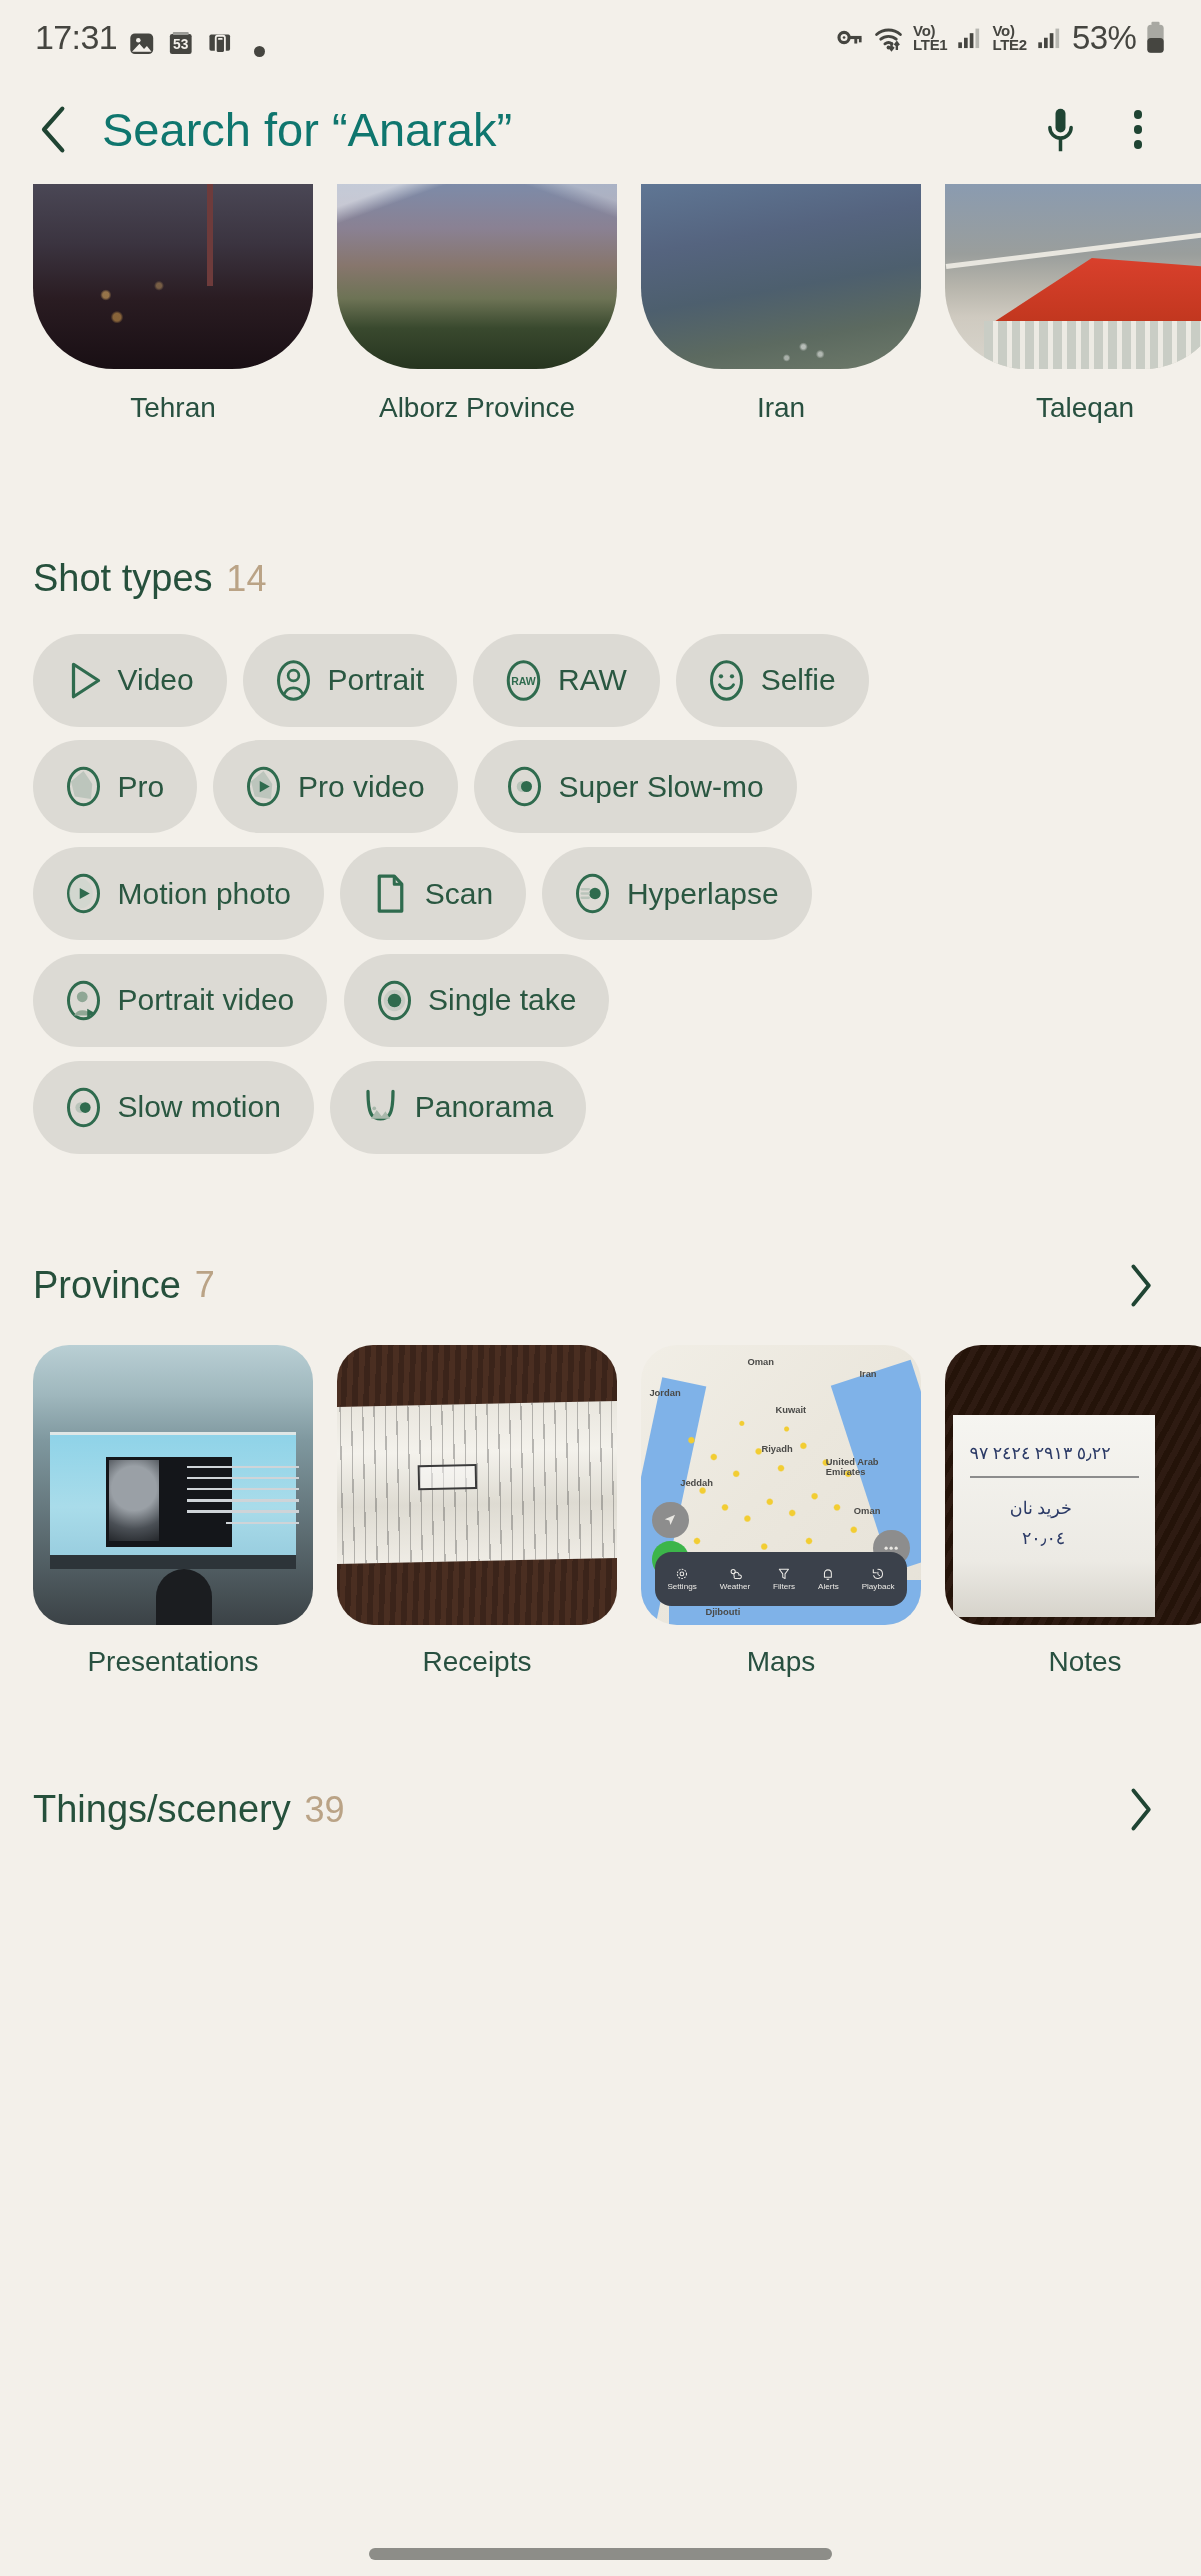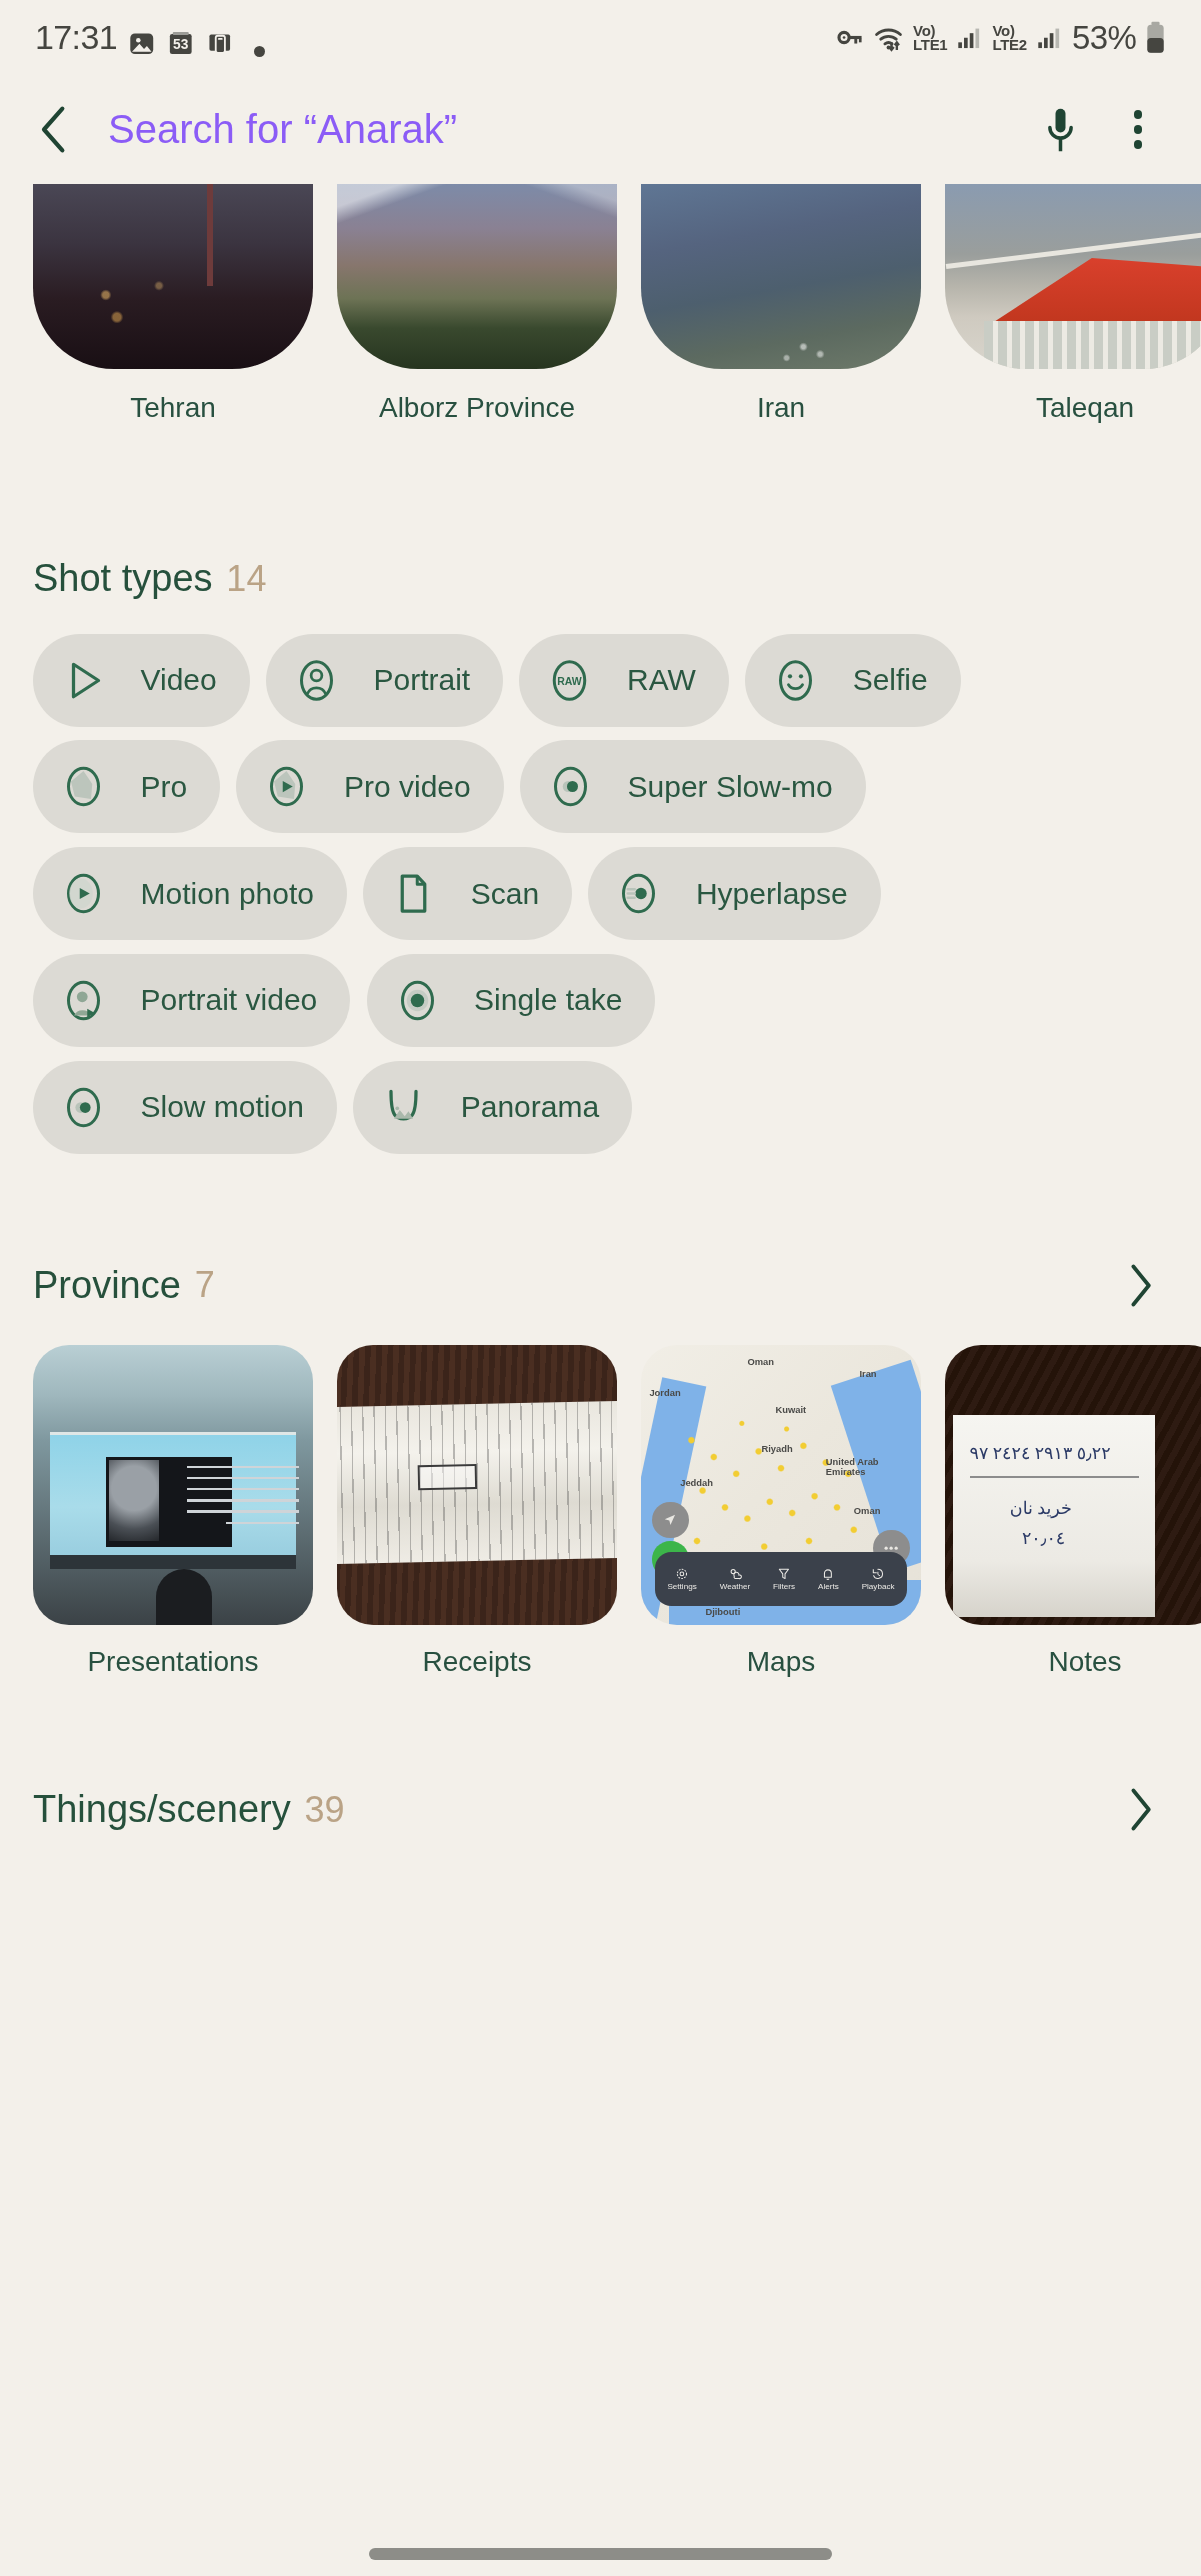--- a/index.html
+++ b/index.html
@@ -62,23 +62,23 @@
     display: flex;
     align-items: center;
     padding: 0 33px 0 25px;
   }
   .back-btn {
     width: 60px; height: 60px;
     display: flex; align-items: center; justify-content: center;
     flex-shrink: 0;
   }
   .header-title {
-    font-size: 40px;
-    color: #8b5cf6;
-    margin-left: 23px;
+    font-size: 47px;
+    color: #0f766e;
+    margin-left: 17px;
     white-space: nowrap;
     overflow: hidden;
     flex: 1;
   }
   .header-actions {
     display: flex;
     align-items: center;
     gap: 17.5px;
     flex-shrink: 0;
   }
@@ -205,21 +205,21 @@
   .chips-row {
     display: flex;
     gap: 16.3px;
   }
   .chip {
     background: #dcdad4;
     border-radius: 63px;
     height: 93px;
     display: flex;
     align-items: center;
-    gap: 34px;
+    gap: 11px;
     padding: 0 33px 0 27.5px;
     flex-shrink: 0;
   }
   .chip-label {
     font-size: 30px;
     color: #2a5741;
     white-space: nowrap;
   }
   .chip-icon {
     width: 46px; height: 46px;

